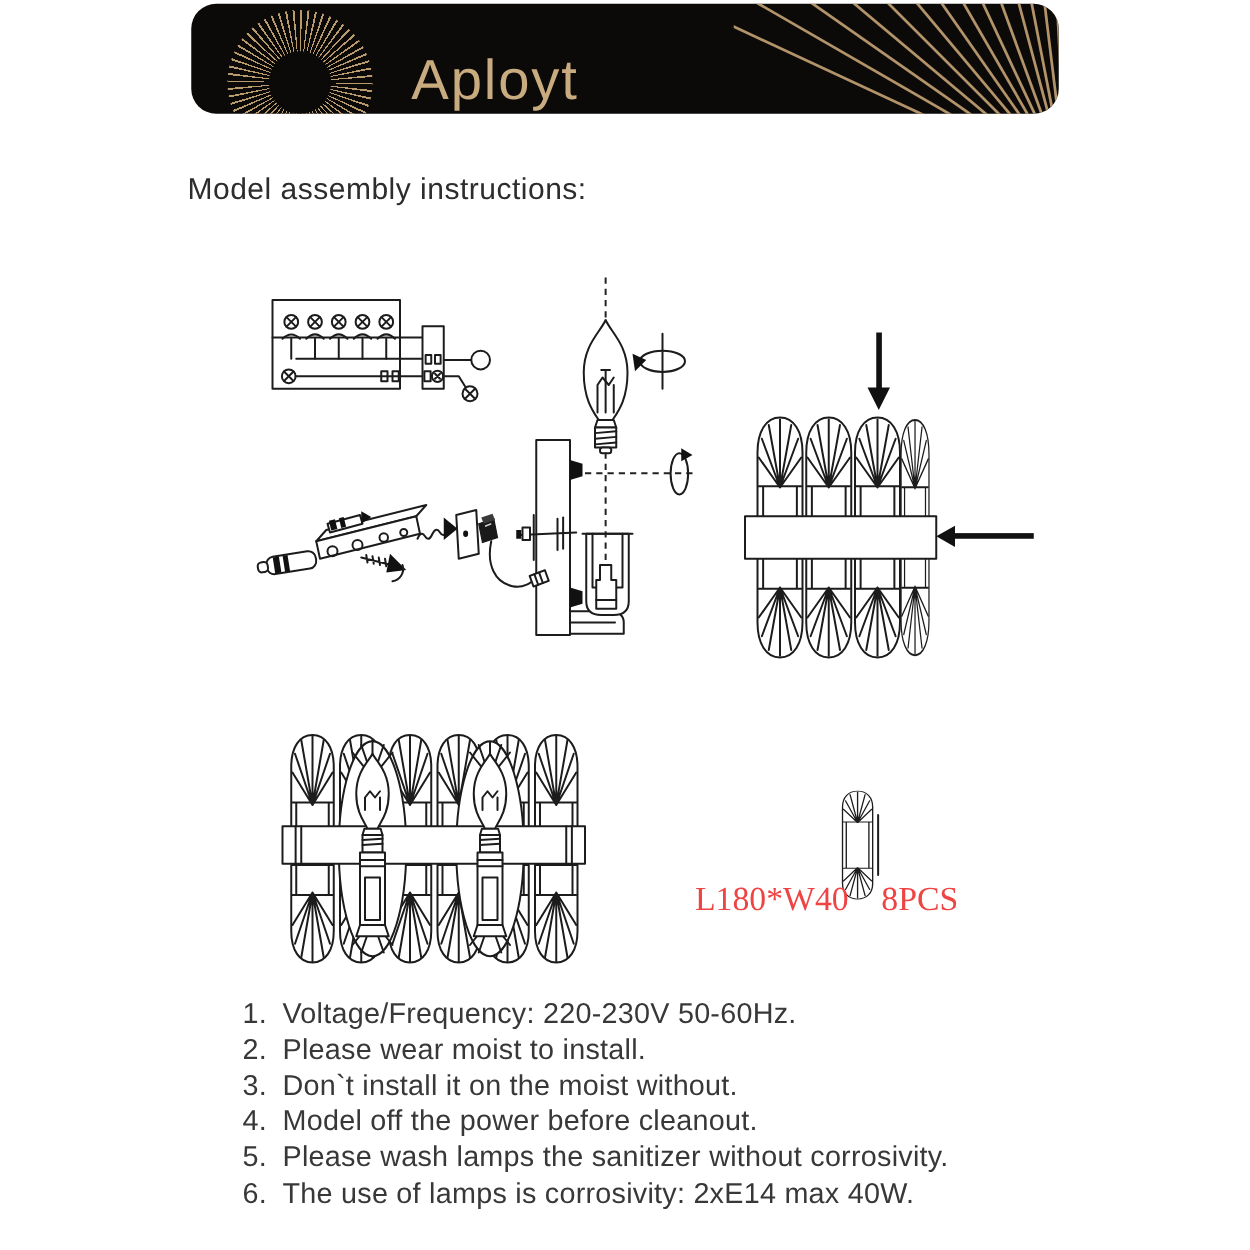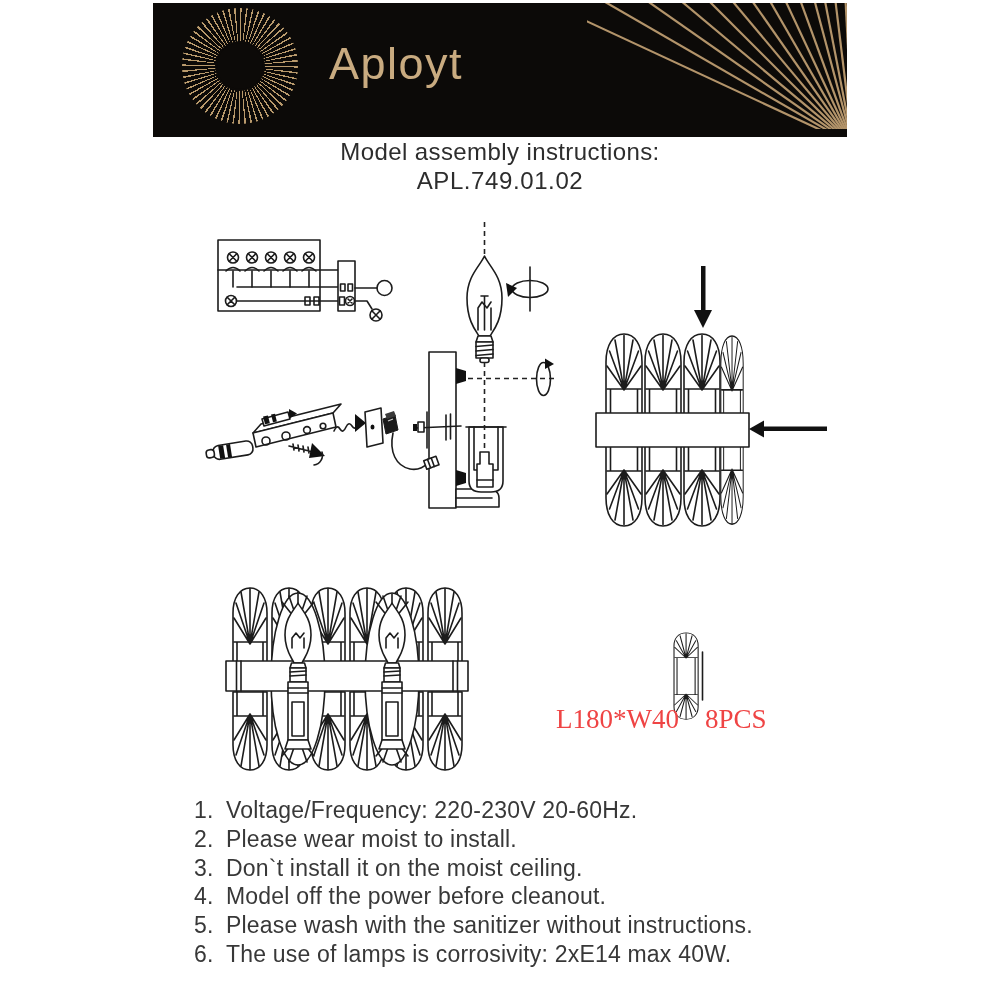--- a/index.html
+++ b/index.html
@@ -1,30 +1,30 @@
 <!DOCTYPE html>
 <html><head>
 <meta charset="utf-8">
 <style>
   html,body{margin:0;padding:0;background:#ffffff;}
   .sheet{position:relative;width:1000px;height:1000px;background:#ffffff;overflow:hidden;
          font-family:"Liberation Sans",sans-serif;}
   
-  .banner{position:absolute;left:153px;top:3px;width:694px;height:134px;background:#0c0a08;overflow:hidden;}
+  .banner{position:absolute;left:153px;top:3px;width:694px;height:88px;background:#0c0a08;overflow:hidden;border-radius:20px;}
   .sunburst{position:absolute;left:29px;top:5px;width:116px;height:116px;border-radius:50%;
             background:repeating-conic-gradient(#b99a6c 0deg 1.6deg,transparent 1.6deg 6deg);}
   .sunburst .core{position:absolute;left:50%;top:50%;width:46px;height:46px;margin:-23px 0 0 -23px;
             border-radius:50%;background:#0c0a08;box-shadow:0 0 0 2px #0c0a08;}
   .sunburst .fade{position:absolute;inset:0;border-radius:50%;
             background:radial-gradient(circle,transparent 0 38%,rgba(12,10,8,0) 38%,rgba(12,10,8,0) 70%,#0c0a08 92%);}
   .brand{position:absolute;left:176px;top:33px;font-size:45px;line-height:56px;font-weight:400;
          color:#c9ab80;letter-spacing:1.5px;}
   .rays{position:absolute;right:0;top:0;}
   
-  .titleblock{position:absolute;left:150px;top:137px;width:700px;text-align:center;color:#2d2d2d;}
+  .titleblock{position:absolute;left:150px;top:137px;width:700px;text-align:left;color:#2d2d2d;}
   .titleblock .t1{font-size:24px;line-height:29px;letter-spacing:0.4px;}
   .titleblock .t2{font-size:24px;line-height:29px;letter-spacing:0.6px;}
   
   svg.diag{position:absolute;}
   .ink{stroke:#1c1c1c;fill:none;stroke-width:1.6;stroke-linecap:round;stroke-linejoin:round;}
   .inkf{stroke:#1c1c1c;fill:#ffffff;stroke-width:1.6;stroke-linejoin:round;}
   .dash{stroke:#222;stroke-width:1.6;fill:none;stroke-dasharray:5 4;}
   .blk{fill:#111;stroke:none;}
   
   .spec{position:absolute;font-family:"Liberation Serif",serif;color:#ef4444;font-size:27px;line-height:30px;margin-top:32px;}
@@ -78,21 +78,20 @@
         <line x1="266" y1="142" x2="181" y2="-177"></line>
         <line x1="266" y1="142" x2="203" y2="-182"></line>
         <line x1="266" y1="142" x2="226" y2="-186"></line>
         <line x1="266" y1="142" x2="249" y2="-188"></line>
       </g>
     </svg>
   </div>
 
   <div class="titleblock">
     <div class="t1">Model assembly instructions:</div>
-    <div class="t2">APL.749.01.02</div>
   </div>
 
   <svg class="diag" style="left:200px;top:233px" width="200" height="100" viewBox="200 233 200 100">
     <rect class="ink" x="218" y="240" width="102" height="71" stroke-width="2"></rect>
 
     <g class="ink">
       <g>
         <circle cx="233" cy="257.5" r="5.5"></circle>
           <path d="M229.2,253.7 L236.8,261.3 M236.8,253.7 L229.2,261.3"></path>
         <path d="M226,271 Q233,264 240,271 M233,271 L233,287"></path>
@@ -307,37 +306,37 @@
     </g>
     <line class="ink" x1="702.5" y1="652" x2="702.5" y2="700"></line>
   </svg>
 
   <div class="spec" id="specSize">L180*W40</div>
   <div class="spec" id="specQty">8PCS</div>
 
   <div class="instructions">
     <div class="row">
       <span class="num">1.</span>
-      <span class="txt">Voltage/Frequency: 220-230V 20-60Hz.</span>
+      <span class="txt">Voltage/Frequency: 220-230V 50-60Hz.</span>
     </div>
     <div class="row">
       <span class="num">2.</span>
       <span class="txt">Please wear moist to install.</span>
     </div>
     <div class="row">
       <span class="num">3.</span>
-      <span class="txt">Don`t install it on the moist ceiling.</span>
+      <span class="txt">Don`t install it on the moist without.</span>
     </div>
     <div class="row">
       <span class="num">4.</span>
       <span class="txt">Model off the power before cleanout.</span>
     </div>
     <div class="row">
       <span class="num">5.</span>
-      <span class="txt">Please wash with the sanitizer without instructions.</span>
+      <span class="txt">Please wash lamps the sanitizer without corrosivity.</span>
     </div>
     <div class="row">
       <span class="num">6.</span>
       <span class="txt">The use of lamps is corrosivity: 2xE14 max 40W.</span>
     </div>
   </div>
 
 </div>
 
 </body></html>

